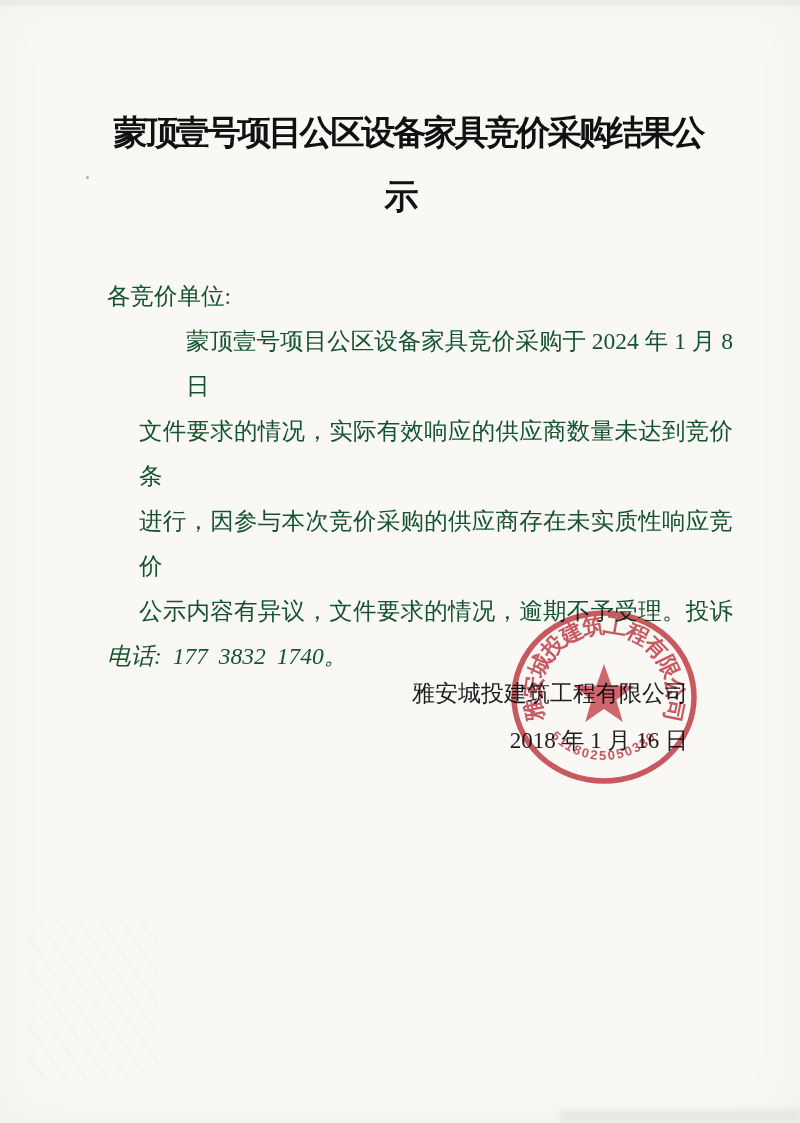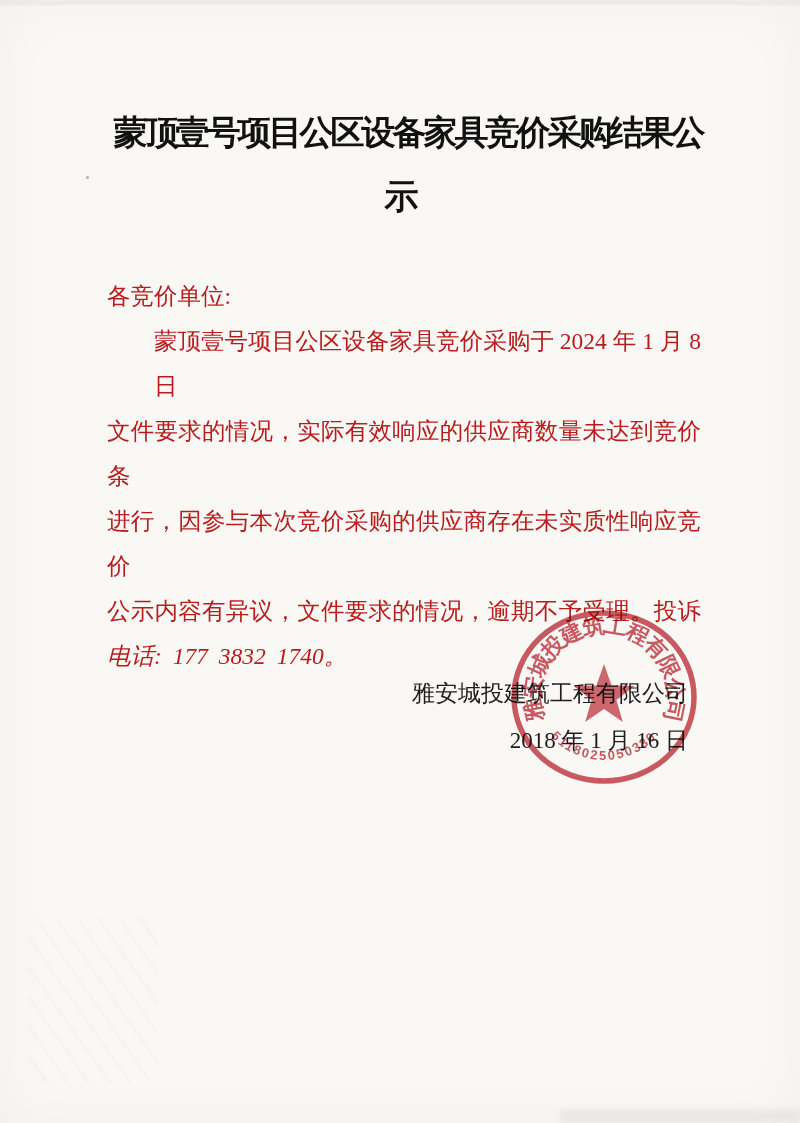--- a/index.html
+++ b/index.html
@@ -19,24 +19,24 @@
     position:absolute;left:0;width:100%;
     text-align:center;
     font-family:"Liberation Sans","DejaVu Sans",sans-serif;
     font-weight:bold;font-size:34px;letter-spacing:-3px;
     color:#111;line-height:48px;white-space:nowrap;
   }
   .title1{top:108px;margin-left:8px;}
   .title2{top:172px;}
   .doc-body{
     position:absolute;left:107px;top:274px;width:594px;
-    font-size:23.5px;line-height:45px;color:#b91c1c;
+    font-size:23.5px;line-height:45px;color:#14532d;
   }
   .bline{width:100%;}
-  .jst{text-align:justify;text-align-last:justify;}
+  .jst{text-align:justify;text-align-last:justify;margin-left:32px;}
   .ind{padding-left:47px;box-sizing:border-box;}
   .left{text-align:left;}
   .phone{word-spacing:5px;font-style:italic;}
   .signature{
     position:absolute;right:112px;top:670px;
     text-align:right;font-size:23px;line-height:47px;color:#1d1d1d;
     white-space:nowrap;
   }
   .seal{
     position:absolute;left:504px;top:597px;width:200px;height:200px;

